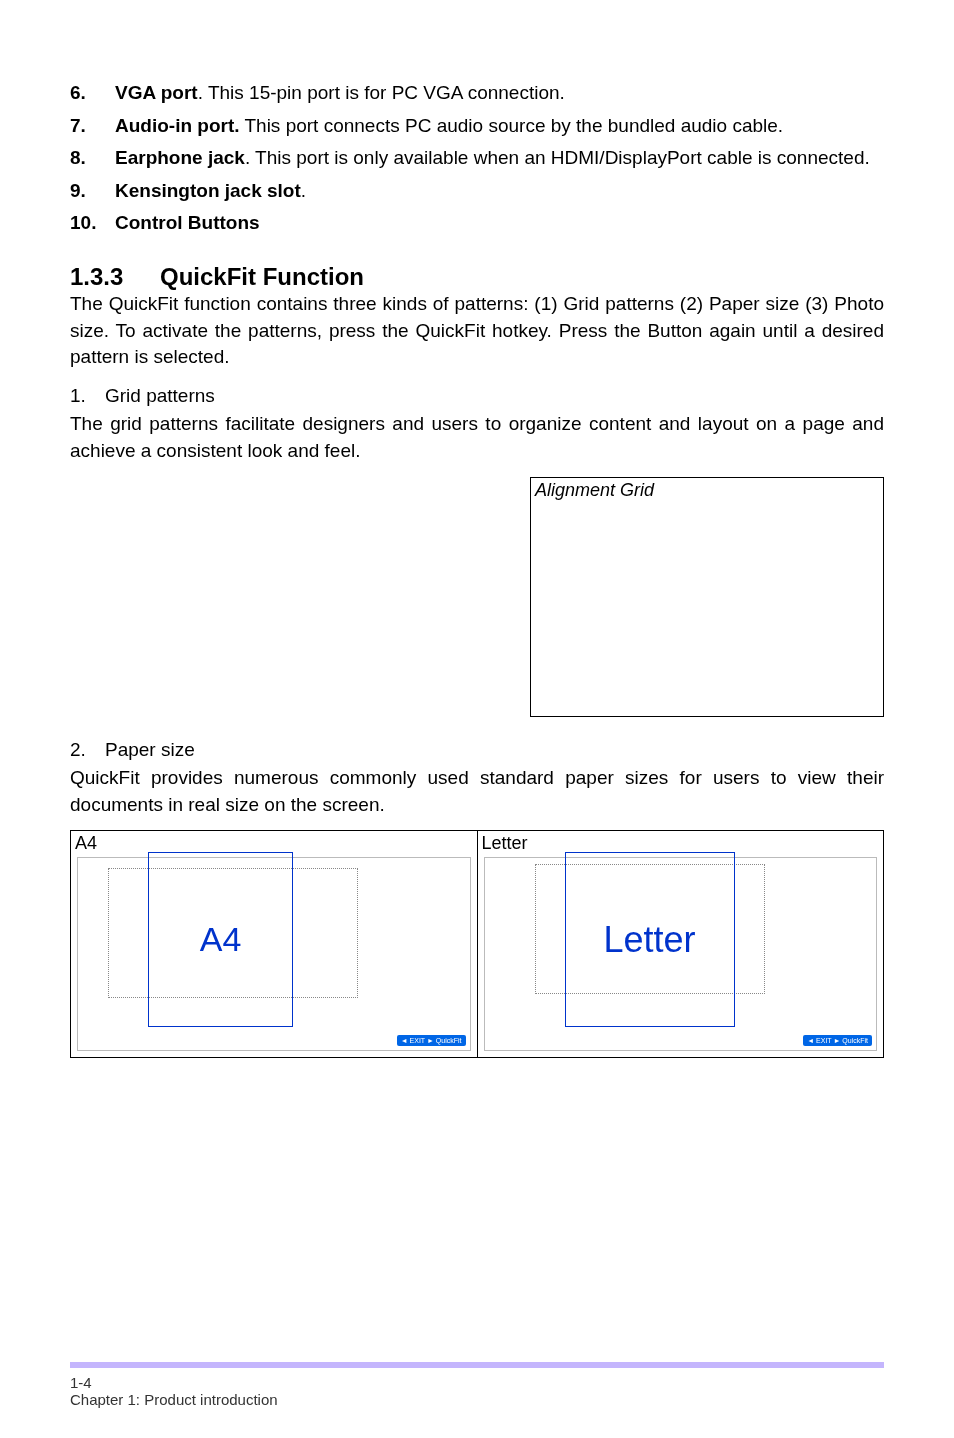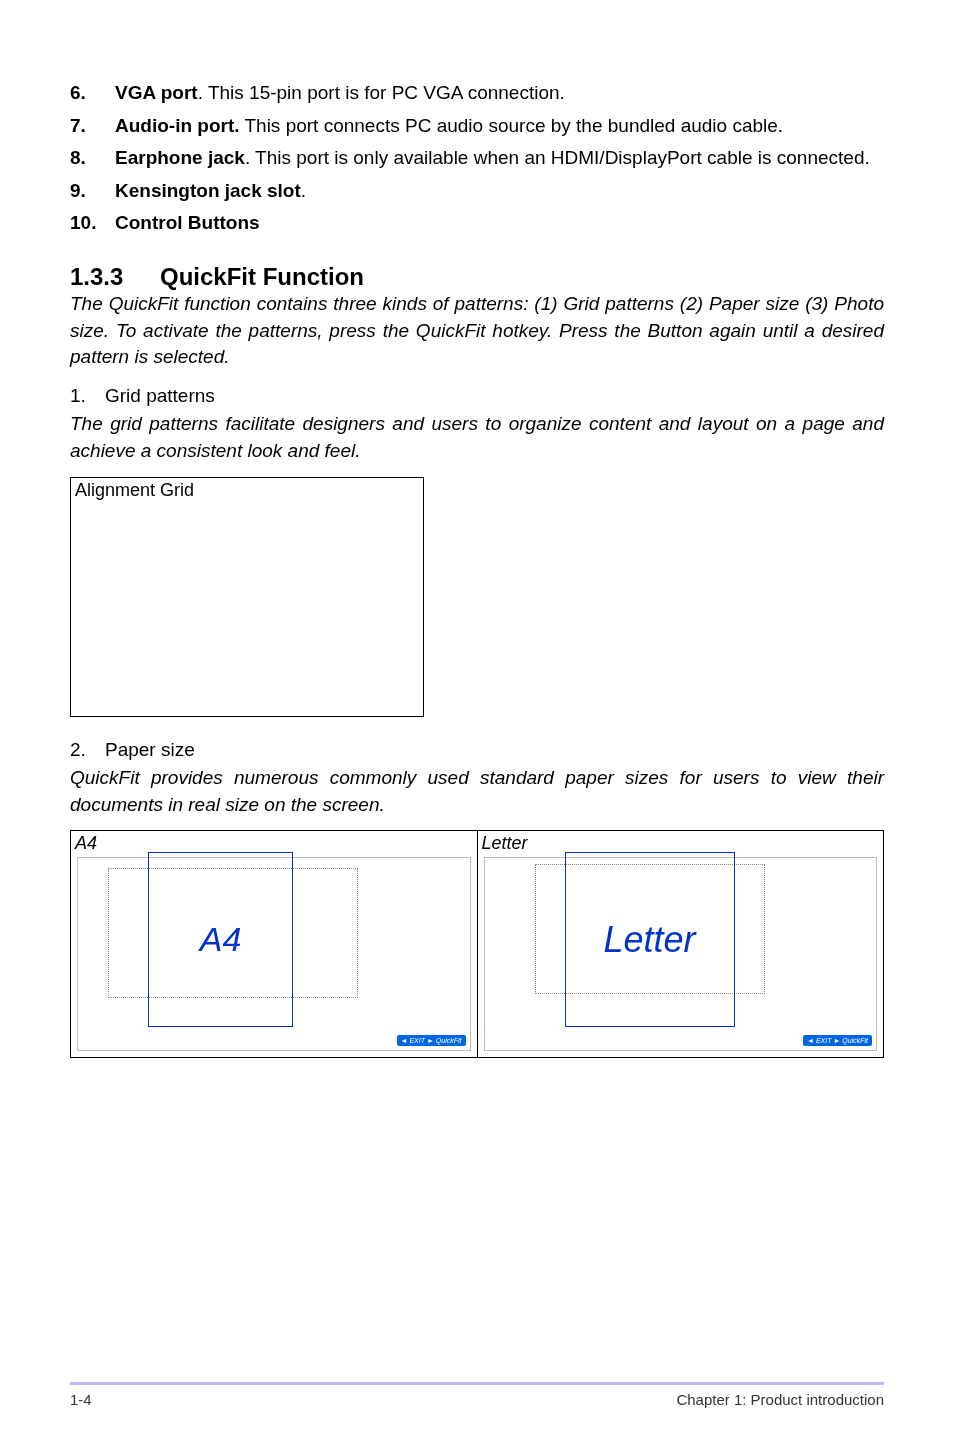--- a/index.html
+++ b/index.html
@@ -41,35 +41,35 @@
     }
     .section-num {
       display: inline-block;
       width: 90px;
     }
     .body-text {
       font-size: 19px;
       line-height: 1.4;
       text-align: justify;
       margin-bottom: 12px;
-      font-style: italic;
     }
     .sublist {
       font-size: 19px;
       line-height: 1.4;
       margin-bottom: 2px;
     }
     .sublist-num {
       display: inline-block;
       width: 35px;
     }
     .fig-wrap-center {
       display: flex;
-      justify-content: flex-start;
+      justify-content: flex-end;
       margin: 10px 0 20px 0;
+      font-style: italic;
     }
     .fig-box {
       border: 1px solid #000;
       background: #fff;
       position: relative;
     }
     .alignment-box {
       width: 354px;
       height: 240px;
     }
@@ -113,21 +113,20 @@
       color: #fff;
       font-size: 7px;
       padding: 2px 4px;
       border-radius: 2px;
       white-space: nowrap;
     }
     .paper-row {
       display: flex;
       gap: 0;
       margin: 8px 0 32px 0;
-      font-style: italic;
     }
     .paper-cell {
       flex: 1;
       border: 1px solid #000;
       position: relative;
       height: 228px;
       background: #fff;
     }
     .paper-cell + .paper-cell {
       border-left: none;
@@ -153,26 +152,27 @@
     }
     .paper-text {
       color: #0033cc;
       font-family: Arial, Helvetica, sans-serif;
     }
     .footer {
       position: absolute;
       bottom: 30px;
       left: 70px;
       right: 70px;
-      border-top: 3px solid #c4b5fd;
+      border-top: 6px solid #c4b5fd;
       padding-top: 6px;
       display: flex;
       justify-content: space-between;
       font-size: 15px;
       color: #333;
+      flex-direction: column;
     }
   </style>
 </head>
 <body>
 
 <div>
   <div class="list-item">
     <span class="list-num">6.</span>
     <span class="list-body">
       <span class="list-title">VGA port</span><span>. </span><span>This 15-pin port is for PC VGA connection.</span>

